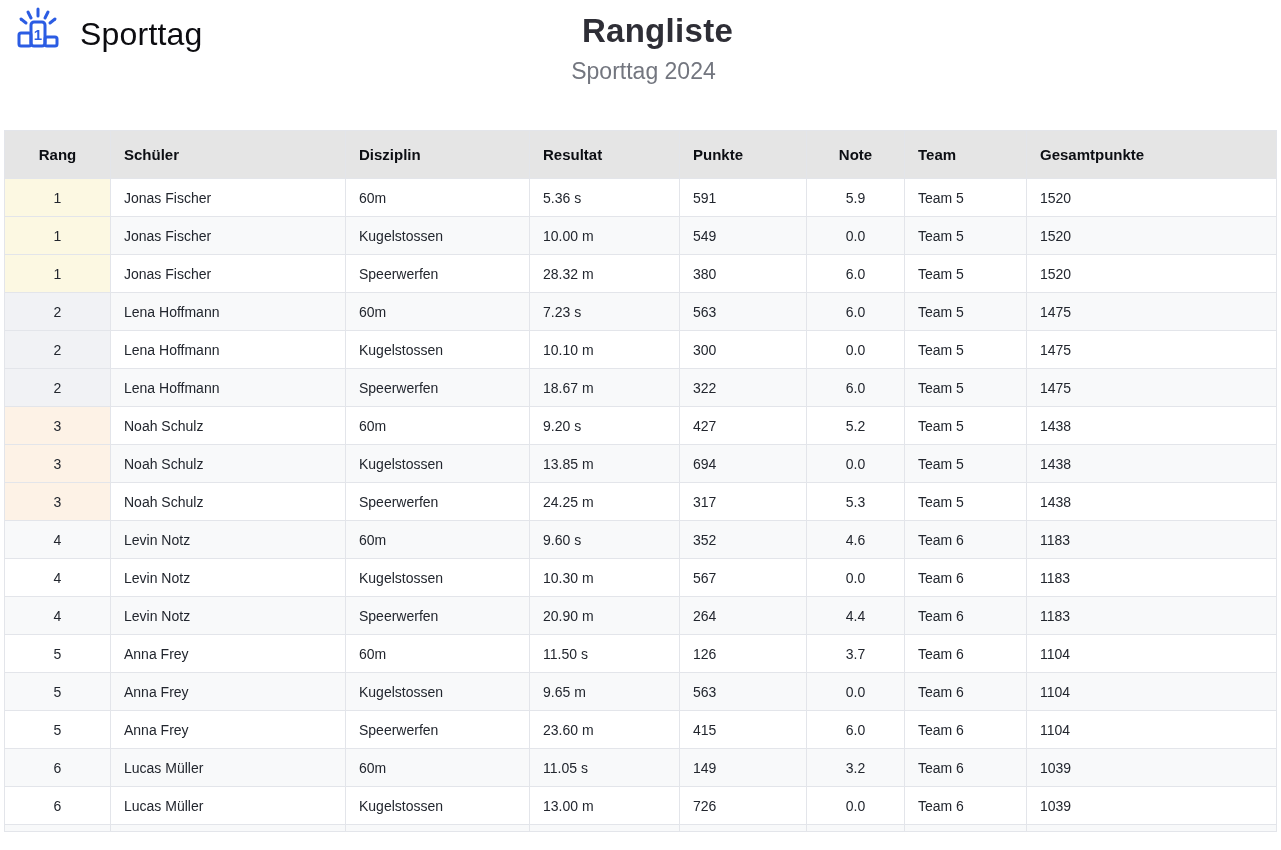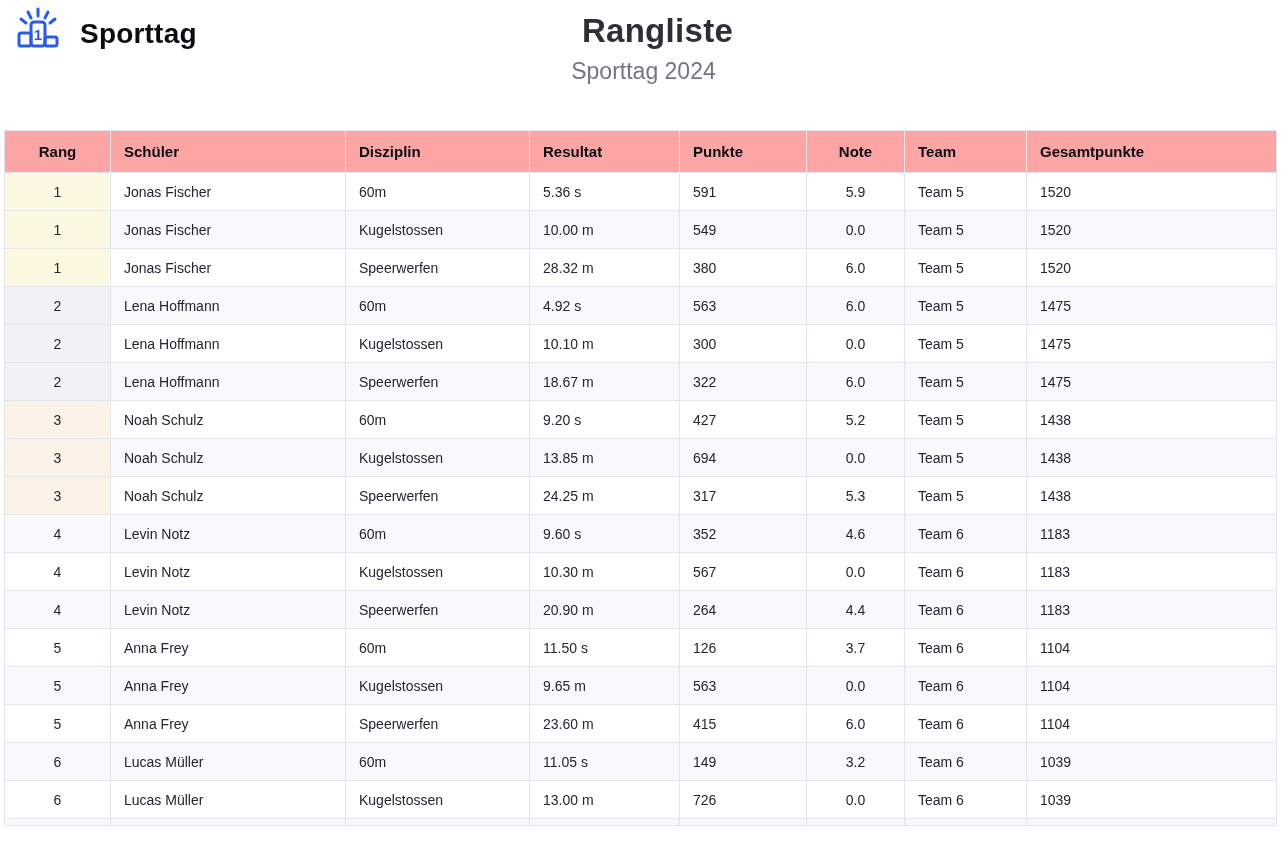--- a/index.html
+++ b/index.html
@@ -1,32 +1,32 @@
 <!DOCTYPE html>
 <html><head>
 <meta charset="utf-8">
 <style>
   * { margin: 0; padding: 0; box-sizing: border-box; }
   html, body { width: 1281px; height: 850px; overflow: hidden; background: #ffffff;
     font-family: "Liberation Sans", sans-serif; }
 
   .page-header { position: relative; height: 130px; }
   .brand { position: absolute; left: 12px; top: 6px; display: flex; align-items: center; gap: 16px; }
-  .brand-name { font-size: 28px; font-weight: 700; color: #0c0c10; letter-spacing: 0.2px; }
+  .brand-name { font-size: 32px; font-weight: 400; color: #0c0c10; letter-spacing: 0.2px; }
   .titles { position: absolute; left: 0; right: 0; top: 12px; text-align: center; }
   .page-title { font-size: 33px; font-weight: 800; color: #2e2e36; letter-spacing: 0.3px; margin-left: 34px; }
   .page-subtitle { margin-top: 8px; font-size: 23px; font-weight: 400; color: #73767f; margin-left: 6px; }
 
   table.ranking { border-collapse: collapse; table-layout: fixed; width: 1272px; margin-left: 4px; }
   col.c0 { width: 106px; } col.c1 { width: 235px; } col.c2 { width: 184px; }
   col.c3 { width: 150px; } col.c4 { width: 127px; } col.c5 { width: 98px; }
   col.c6 { width: 122px; } col.c7 { width: 250px; }
 
   th, td { border: 1px solid #e3e5ea; overflow: hidden; white-space: nowrap; }
-  th { height: 42px; background: #fca5a5; font-size: 15px; font-weight: 700; color: #0c0e13; }
+  th { height: 48px; background: #e5e5e5; font-size: 15px; font-weight: 700; color: #0c0e13; }
   td { height: 38px; font-size: 14px; color: #22262e; background: #ffffff; }
   .al-left { text-align: left; padding-left: 13px; }
   .al-center { text-align: center; }
   tr.stripe td { background: #f8f9fa; }
   td.rank-1 { background: #fcf8e2 !important; }
   td.rank-2 { background: #f1f2f5 !important; }
   td.rank-3 { background: #fdf2e6 !important; }
   tr.sliver td { height: 7px; background: #f8f9fa; }
 </style>
 </head>
@@ -108,21 +108,21 @@
         <td class="al-left">28.32 m</td>
         <td class="al-left">380</td>
         <td class="al-center">6.0</td>
         <td class="al-left">Team 5</td>
         <td class="al-left">1520</td>
       </tr>
       <tr class="stripe">
         <td class="al-center rank-2">2</td>
         <td class="al-left">Lena Hoffmann</td>
         <td class="al-left">60m</td>
-        <td class="al-left">4.92 s</td>
+        <td class="al-left">7.23 s</td>
         <td class="al-left">563</td>
         <td class="al-center">6.0</td>
         <td class="al-left">Team 5</td>
         <td class="al-left">1475</td>
       </tr>
       <tr>
         <td class="al-center rank-2">2</td>
         <td class="al-left">Lena Hoffmann</td>
         <td class="al-left">Kugelstossen</td>
         <td class="al-left">10.10 m</td>

